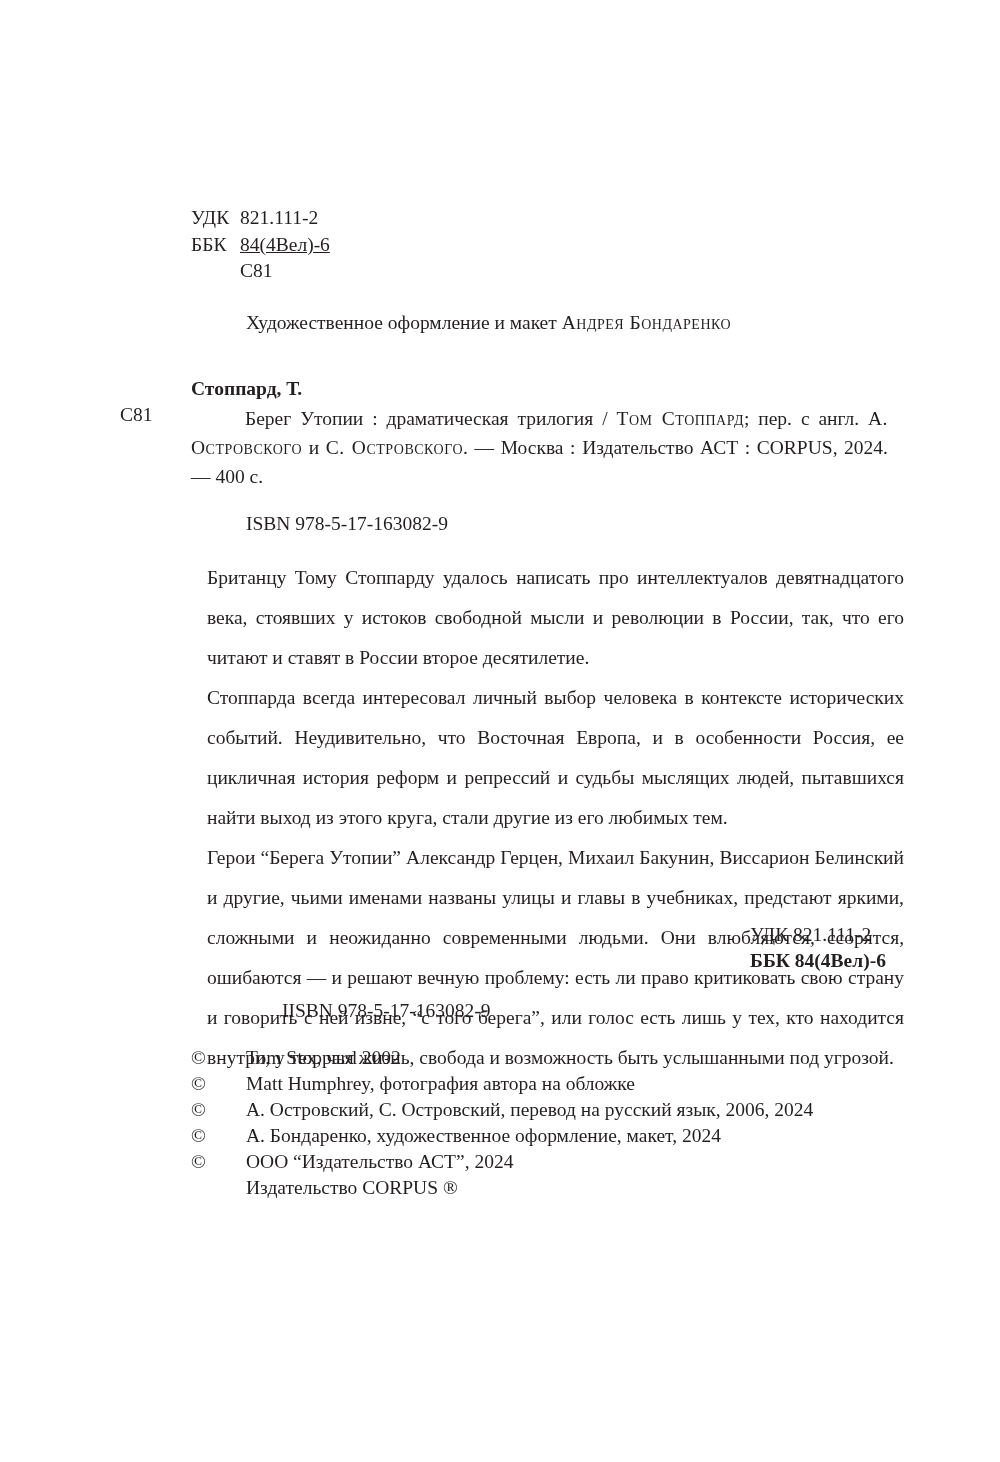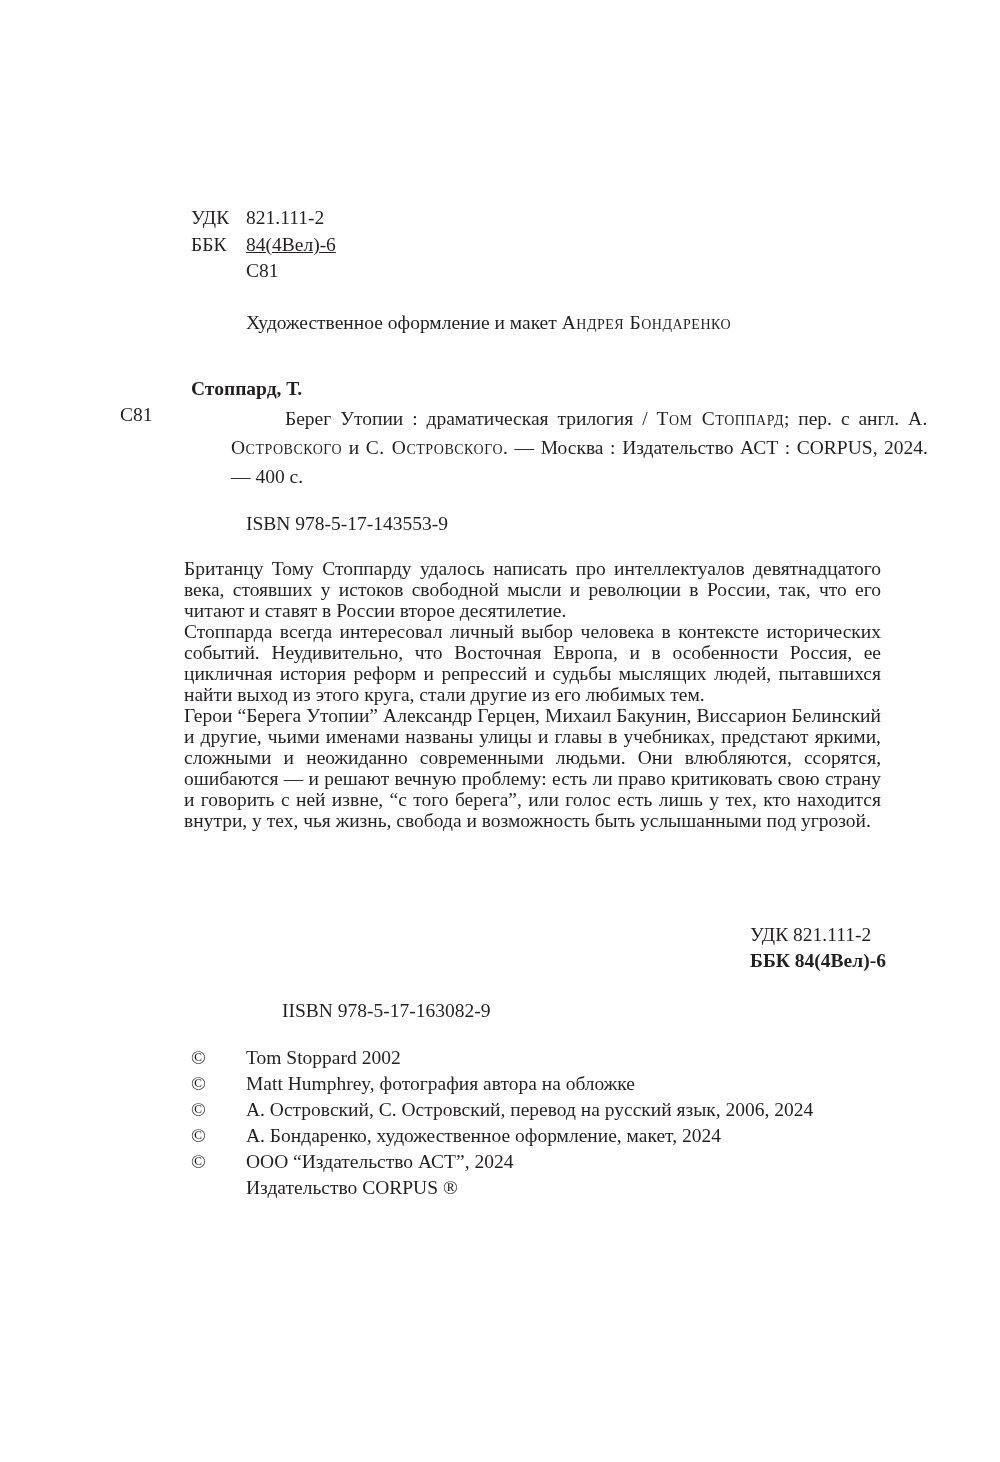--- a/index.html
+++ b/index.html
@@ -15,44 +15,43 @@
       font-family: "Liberation Serif", "DejaVu Serif", serif;
       color: #231f20;
       font-size: 19.5px;
     }
     .abs { position: absolute; white-space: nowrap; }
     .sc { font-variant: small-caps; letter-spacing: 0.5px; }
     .osf { font-variant-numeric: oldstyle-nums; }
 
     
     .class-label { position: absolute; left: 191px; }
-    .class-value { position: absolute; left: 246px; }
+    .class-value { position: absolute; left: 240px; }
 
     
     .author { position: absolute; left: 191px; top: 378px; font-weight: bold; }
     .code-left { position: absolute; left: 120px; top: 404px; }
     .catalog {
       position: absolute;
       left: 191px;
       top: 404px;
       width: 697px;
       line-height: 29px;
       text-align: justify;
       text-indent: 54px;
-      margin-left: 40px;
     }
 
     .isbn-top { position: absolute; left: 246px; top: 513px; }
 
     .annotation {
       position: absolute;
-      left: 184px;
+      left: 207px;
       top: 558px;
       width: 697px;
-      line-height: 21px;
+      line-height: 40px;
       text-align: justify;
     }
     .annotation p { margin: 0; }
 
     .class-right-label { position: absolute; left: 750px; }
 
     .isbn-bottom { position: absolute; left: 246px; top: 1000px; margin-left: 36px; }
 
     .copyright-row { position: absolute; left: 191px; height: 26px; }
     .copyright-sym { position: absolute; left: 0; top: 0; }
@@ -70,21 +69,21 @@
 </div>
 
 <div class="abs" style="left:246px; top:312px;">
   <span>Художественное оформление и макет </span><span class="sc">Андрея Бондаренко</span>
 </div>
 
 <div class="author">Стоппард, Т.</div>
 <div class="code-left osf">С81</div>
 <div class="catalog osf"><span>Берег Утопии : драматическая трилогия / </span><span class="sc">Том Стоппард</span><span>; пер. с англ. </span><span class="sc">А. Островского</span><span> и </span><span class="sc">С. Островского</span><span>. — Москва : Издательство АСТ : CORPUS, 2024. — 400 с.</span></div>
 
-<div class="isbn-top">ISBN 978-5-17-143553-9</div>
+<div class="isbn-top">ISBN 978-5-17-163082-9</div>
 
 <div class="annotation">
   <p>Британцу Тому Стоппарду удалось написать про интеллектуалов девятнадцатого века, стоявших у истоков свободной мысли и революции в России, так, что его читают и ставят в России второе десятилетие.</p>
   <p>Стоппарда всегда интересовал личный выбор человека в контексте исторических событий. Неудивительно, что Восточная Европа, и в особенности Россия, ее цикличная история реформ и репрессий и судьбы мыслящих людей, пытавшихся найти выход из этого круга, стали другие из его любимых тем.</p>
   <p>Герои “Берега Утопии” Александр Герцен, Михаил Бакунин, Виссарион Белинский и другие, чьими именами названы улицы и главы в учебниках, предстают яркими, сложными и неожиданно современными людьми. Они влюбляются, ссорятся, ошибаются — и решают вечную проблему: есть ли право критиковать свою страну и говорить с ней извне, “с того берега”, или голос есть лишь у тех, кто находится внутри, у тех, чья жизнь, свобода и возможность быть услышанными под угрозой.</p>
 </div>
 
 <div>
   <span class="class-right-label abs osf" style="top:924px;">УДК 821.111-2</span>
   <span class="class-right-label abs osf" style="top:950px;font-weight:bold;">ББК 84(4Вел)-6</span>

